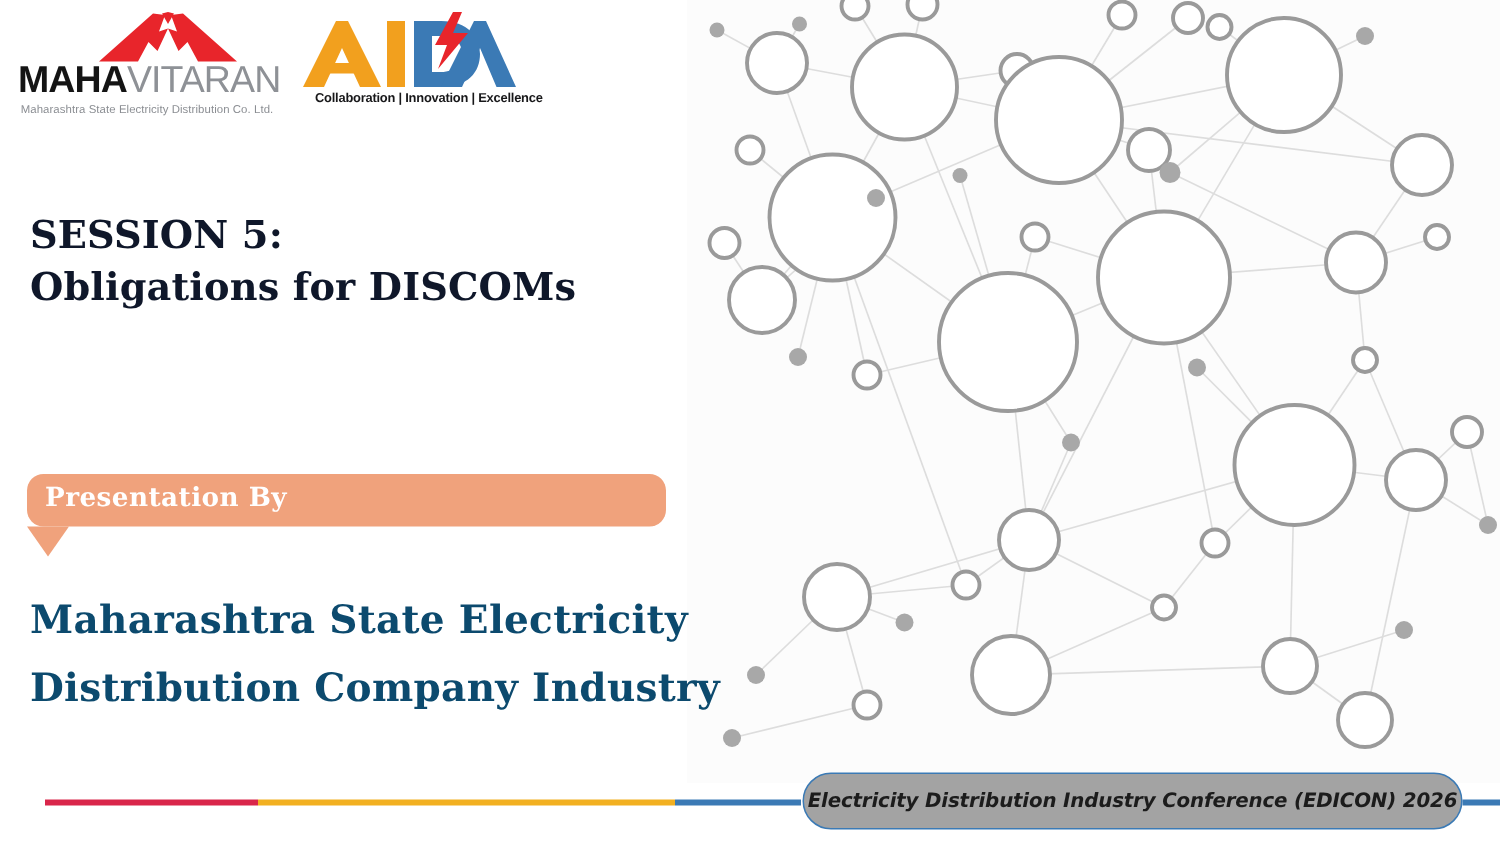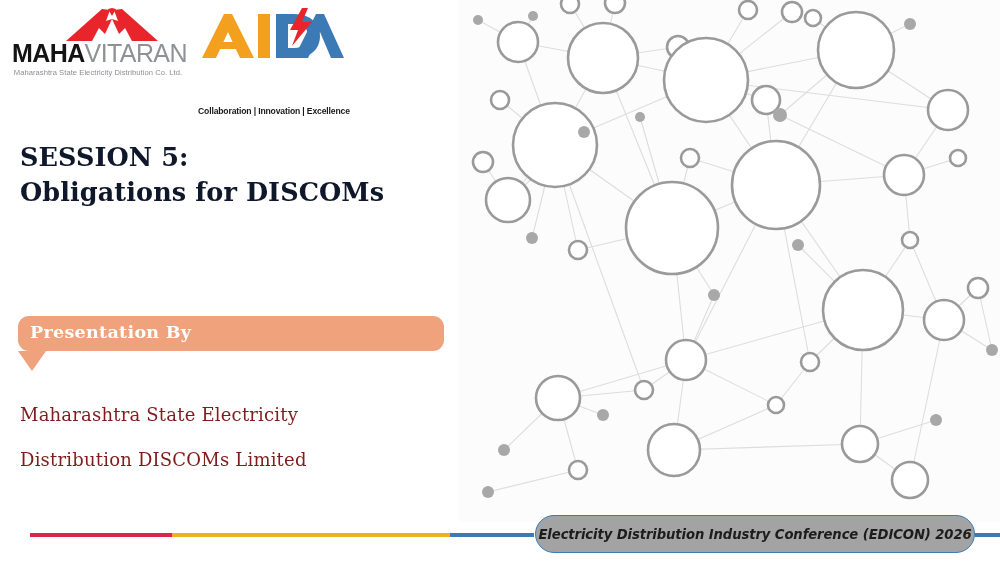--- a/index.html
+++ b/index.html
@@ -93,31 +93,30 @@
   }
   #aida-mark {
     position: absolute;
     left: 0;
     top: 0;
     width: 146px;
     height: 52px;
   }
   #aida-tagline {
     position: absolute;
-    left: 0;
+    left: 12px;
     top: 52px;
     width: 146px;
     text-align: center;
     white-space: nowrap;
     font-family: "Liberation Sans", sans-serif;
     font-weight: 700;
     font-size: 8.6px;
     color: #18181a;
     letter-spacing: -0.15px;
-    margin-top: 46px;
   }
 
   
   #session-title {
     position: absolute;
     left: 20px;
     top: 140px;
     width: 420px;
     font-family: "DejaVu Serif", serif;
     font-weight: 700;
@@ -160,24 +159,24 @@
     border-top: 20px solid #f0a27c;
   }
 
   
   #presenter {
     position: absolute;
     left: 20px;
     top: 392px;
     width: 420px;
     font-family: "DejaVu Serif", serif;
-    font-weight: 400;
-    font-size: 18px;
+    font-weight: 700;
+    font-size: 26px;
     line-height: 45px;
-    color: #7f1d1d;
+    color: #0c4a6e;
     letter-spacing: 0.2px;
   }
   #presenter .pline { display: block; white-space: nowrap; }
 
   
   #bottom-rule {
     position: absolute;
     left: 0;
     top: 533px;
     width: 1000px;
@@ -396,21 +395,21 @@
     <span class="tline">Obligations for DISCOMs</span>
   </div>
 
   <div id="presentation-banner">
     <span id="presentation-banner-label">Presentation By</span>
   </div>
   <div id="banner-pointer"></div>
 
   <div id="presenter">
     <span class="pline">Maharashtra State Electricity</span>
-    <span class="pline">Distribution DISCOMs Limited</span>
+    <span class="pline">Distribution Company Industry</span>
   </div>
 
   <div id="bottom-rule">
     <div class="rule-seg" id="rule-red"></div>
     <div class="rule-seg" id="rule-yellow"></div>
     <div class="rule-seg" id="rule-blue"></div>
     <div class="rule-seg" id="rule-blue-right"></div>
   </div>
 
   <div id="conference-pill">

